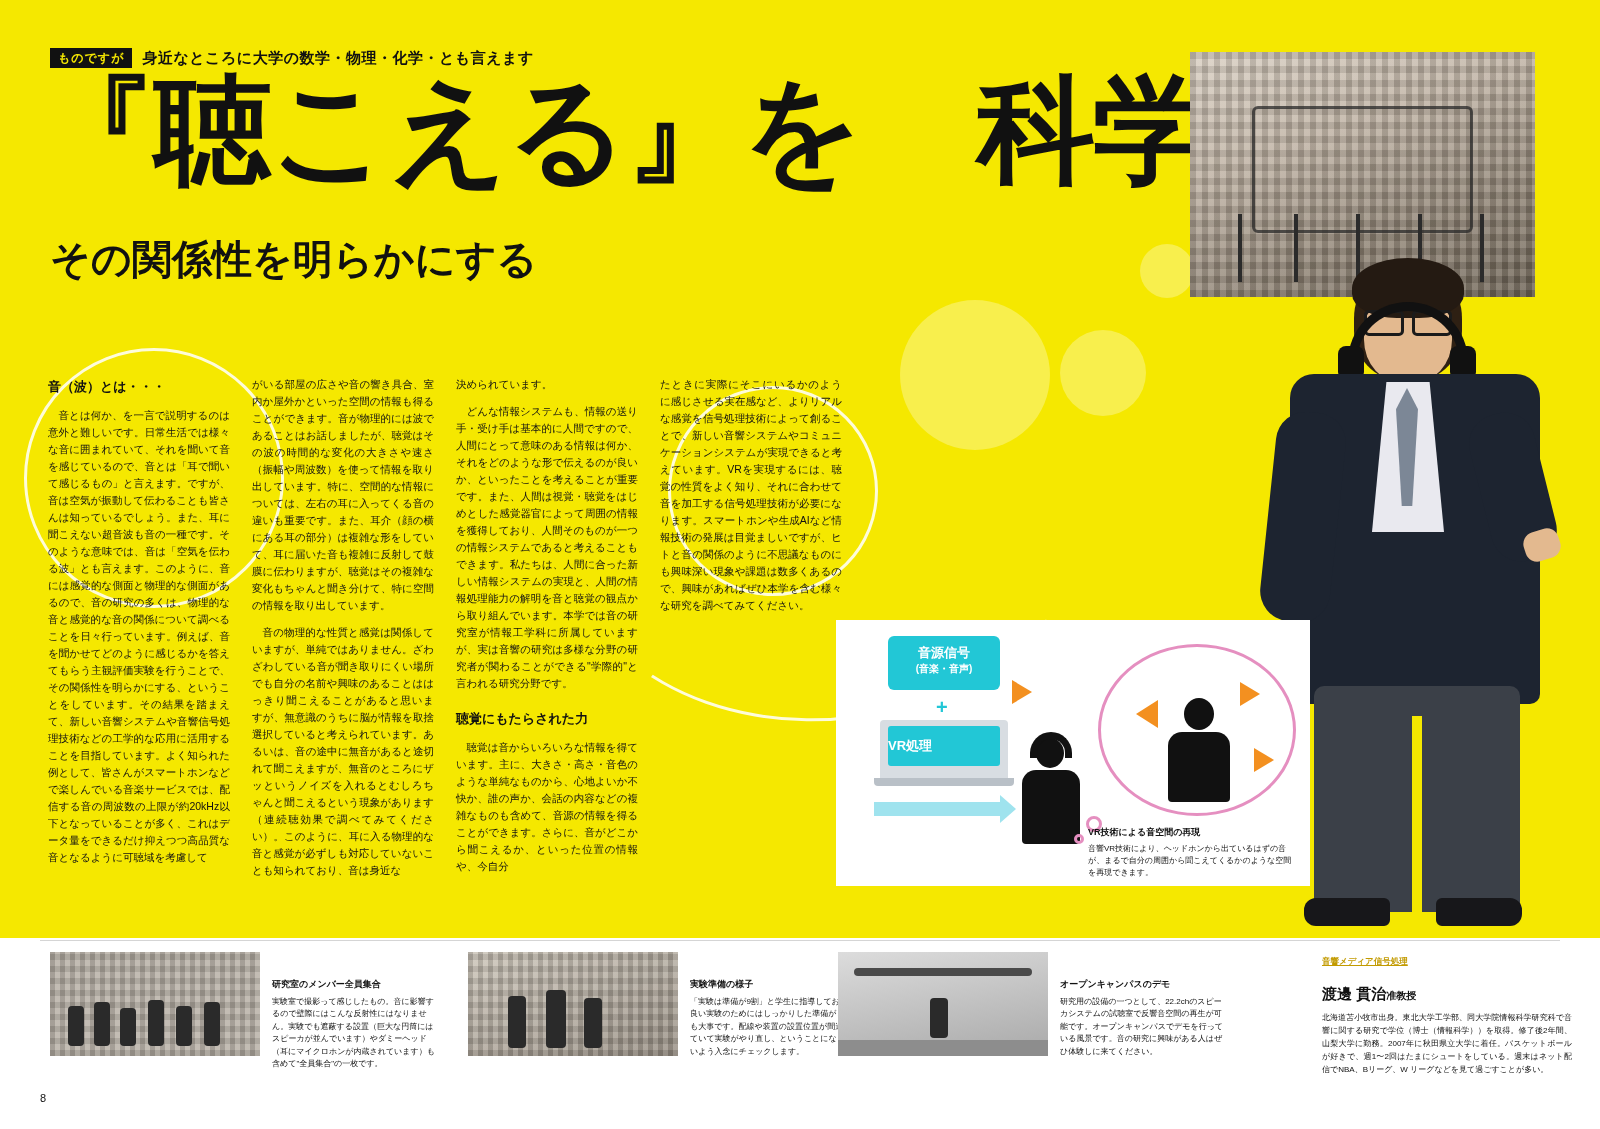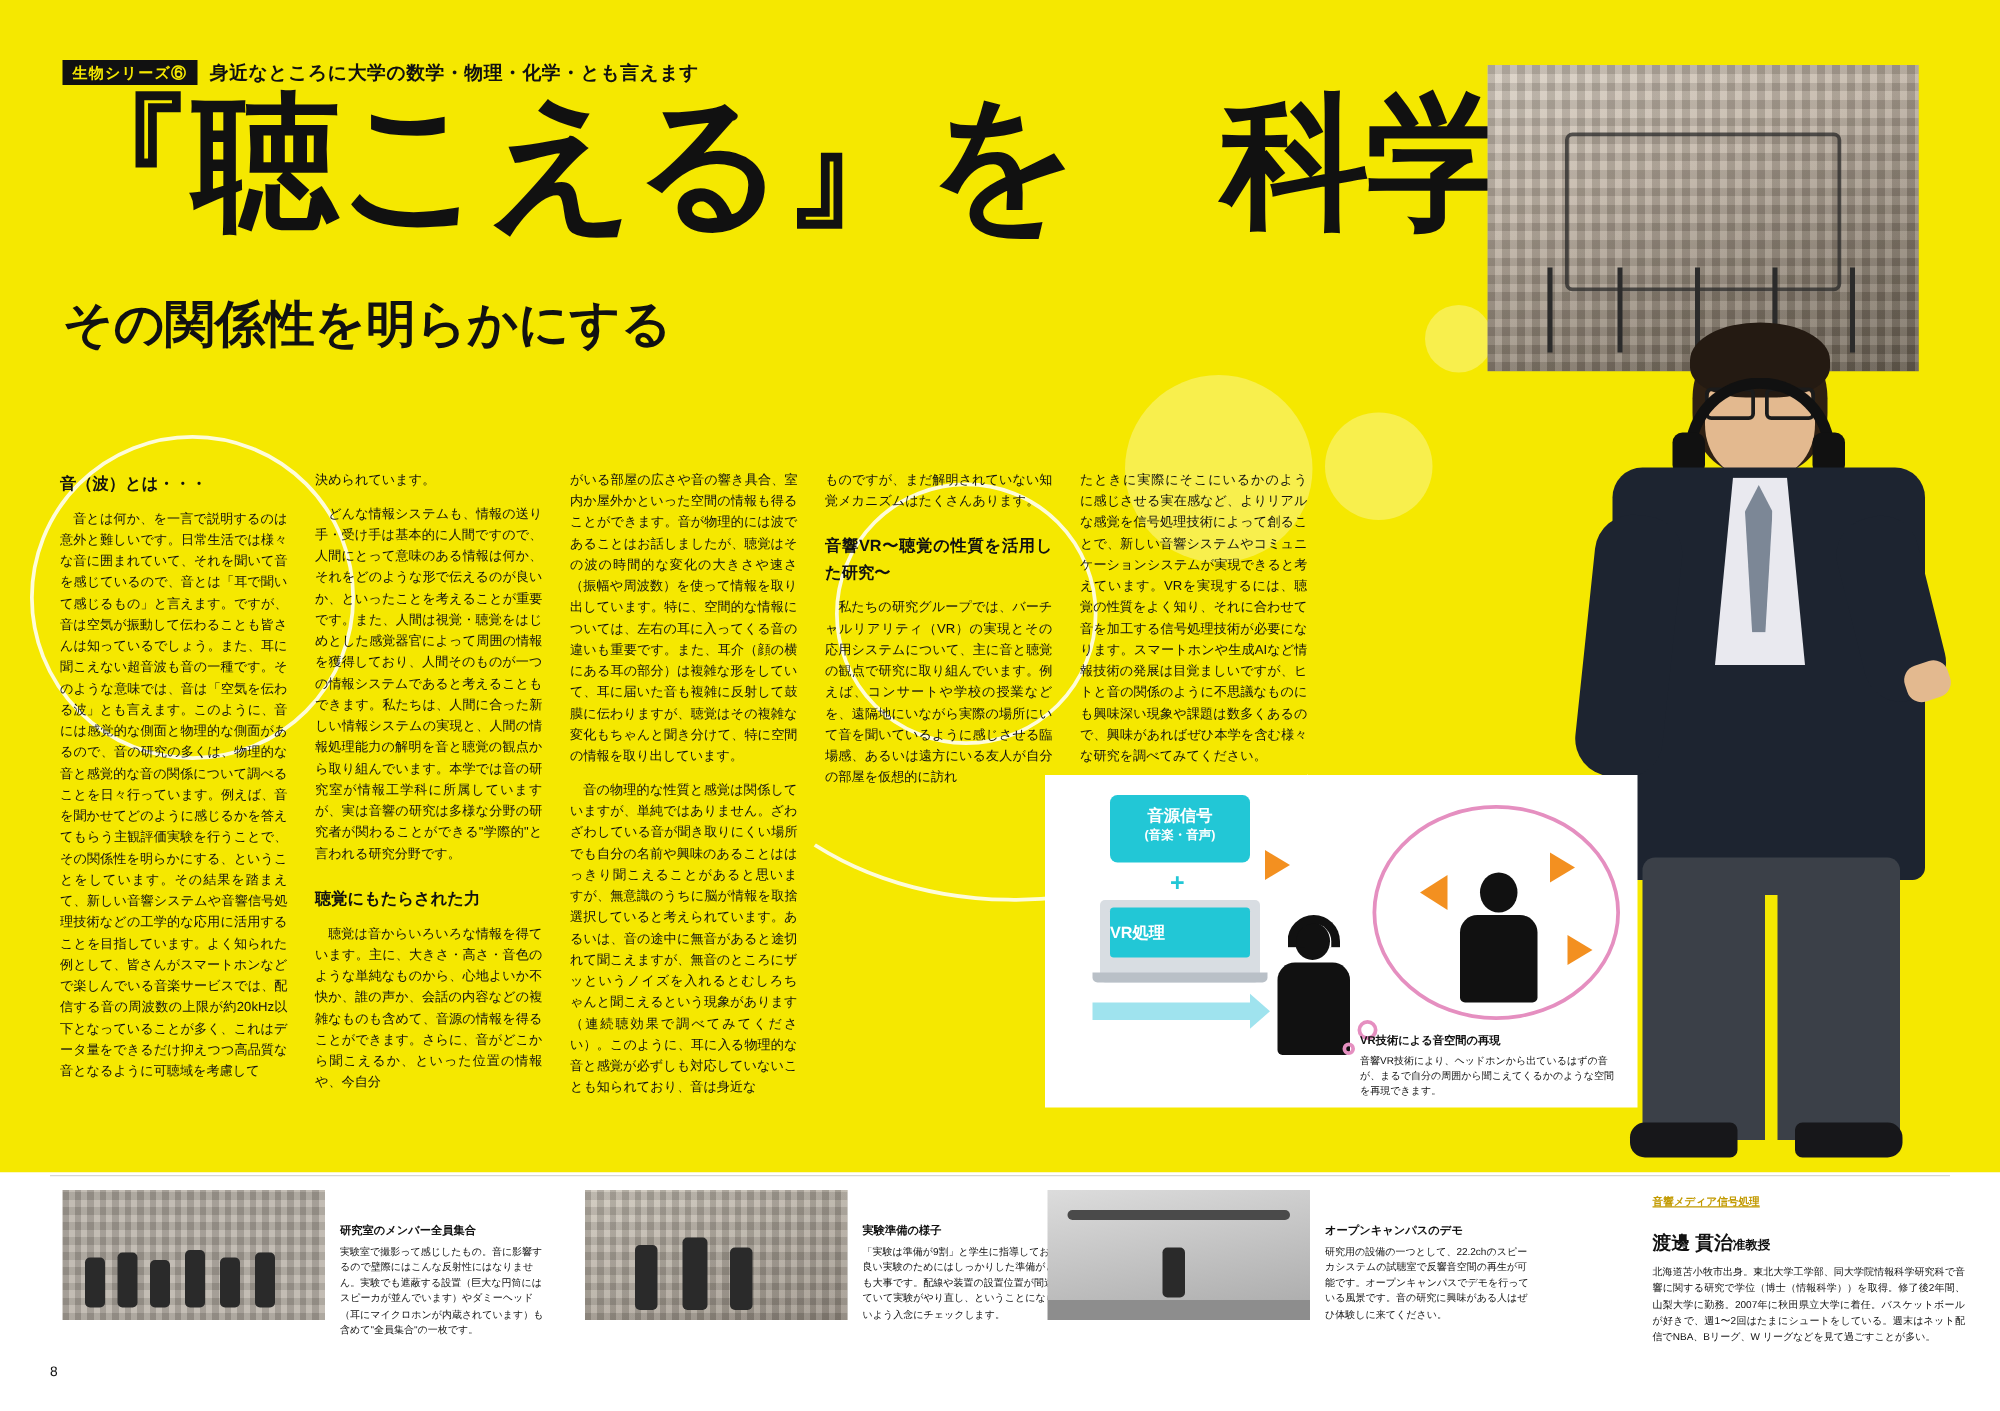--- a/index.html
+++ b/index.html
@@ -192,21 +192,21 @@
 
   <div class="deco-circle" style="left:24px; top:348px; width:260px; height:260px;"></div>
   <div class="deco-circle" style="left:668px; top:386px; width:210px; height:210px;"></div>
   <div class="deco-fill" style="left:900px; top:300px; width:150px; height:150px;"></div>
   <div class="deco-fill" style="left:1060px; top:330px; width:86px; height:86px;"></div>
   <div class="deco-fill" style="left:1140px; top:244px; width:54px; height:54px;"></div>
   <div class="deco-circle" style="left:790px; top:-220px; width:560px; height:700px; border-color:rgba(255,255,255,0.9) transparent transparent transparent; transform:rotate(18deg);"></div>
   <div class="deco-circle" style="left:560px; top:300px; width:540px; height:420px; border-color:transparent transparent rgba(255,255,255,0.85) transparent; transform:rotate(-8deg);"></div>
 
   <div class="kicker-wrap">
-    <span class="kicker-badge">生物シリーズ⑥</span>
+    <span class="kicker-badge">ものですが</span>
     <span class="kicker-text">身近なところに大学の数学・物理・化学・とも言えます</span>
   </div>
 
   <div class="headline">
     <span>『聴こえる』を　科学</span><span class="small-suru">する</span>
   </div>
   <div class="subhead">その関係性を明らかにする</div>
 
   <div class="hero-photo">
     <div class="wedge-grid"></div>
@@ -239,36 +239,31 @@
   </div>
 
   <div class="cols">
 
     <div class="col">
       <h3>音（波）とは・・・</h3>
       <p class="lead-indent">音とは何か、を一言で説明するのは意外と難しいです。日常生活では様々な音に囲まれていて、それを聞いて音を感じているので、音とは「耳で聞いて感じるもの」と言えます。ですが、音は空気が振動して伝わることも皆さんは知っているでしょう。また、耳に聞こえない超音波も音の一種です。そのような意味では、音は「空気を伝わる波」とも言えます。このように、音には感覚的な側面と物理的な側面があるので、音の研究の多くは、物理的な音と感覚的な音の関係について調べることを日々行っています。例えば、音を聞かせてどのように感じるかを答えてもらう主観評価実験を行うことで、その関係性を明らかにする、ということをしています。その結果を踏まえて、新しい音響システムや音響信号処理技術などの工学的な応用に活用することを目指しています。よく知られた例として、皆さんがスマートホンなどで楽しんでいる音楽サービスでは、配信する音の周波数の上限が約20kHz以下となっていることが多く、これはデータ量をできるだけ抑えつつ高品質な音となるように可聴域を考慮して</p>
     </div>
 
     <div class="col">
+      <p>がいる部屋の広さや音の響き具合、室内か屋外かといった空間の情報も得ることができます。音が物理的には波であることはお話しましたが、聴覚はその波の時間的な変化の大きさや速さ（振幅や周波数）を使って情報を取り出しています。特に、空間的な情報については、左右の耳に入ってくる音の違いも重要です。また、耳介（顔の横にある耳の部分）は複雑な形をしていて、耳に届いた音も複雑に反射して鼓膜に伝わりますが、聴覚はその複雑な変化もちゃんと聞き分けて、特に空間の情報を取り出しています。</p>
+      <p class="lead-indent">音の物理的な性質と感覚は関係していますが、単純ではありません。ざわざわしている音が聞き取りにくい場所でも自分の名前や興味のあることははっきり聞こえることがあると思いますが、無意識のうちに脳が情報を取捨選択していると考えられています。あるいは、音の途中に無音があると途切れて聞こえますが、無音のところにザッというノイズを入れるとむしろちゃんと聞こえるという現象があります（連続聴効果で調べてみてください）。このように、耳に入る物理的な音と感覚が必ずしも対応していないことも知られており、音は身近な</p>
+    </div>
+
+    <div class="col">
       <p>決められています。</p>
       <p class="lead-indent">どんな情報システムも、情報の送り手・受け手は基本的に人間ですので、人間にとって意味のある情報は何か、それをどのような形で伝えるのが良いか、といったことを考えることが重要です。また、人間は視覚・聴覚をはじめとした感覚器官によって周囲の情報を獲得しており、人間そのものが一つの情報システムであると考えることもできます。私たちは、人間に合った新しい情報システムの実現と、人間の情報処理能力の解明を音と聴覚の観点から取り組んでいます。本学では音の研究室が情報工学科に所属していますが、実は音響の研究は多様な分野の研究者が関わることができる"学際的"と言われる研究分野です。</p>
       <h3 class="h-gap">聴覚にもたらされた力</h3>
       <p class="lead-indent">聴覚は音からいろいろな情報を得ています。主に、大きさ・高さ・音色のような単純なものから、心地よいか不快か、誰の声か、会話の内容などの複雑なものも含めて、音源の情報を得ることができます。さらに、音がどこから聞こえるか、といった位置の情報や、今自分</p>
     </div>
 
-    <div class="col">
-      <p>がいる部屋の広さや音の響き具合、室内か屋外かといった空間の情報も得ることができます。音が物理的には波であることはお話しましたが、聴覚はその波の時間的な変化の大きさや速さ（振幅や周波数）を使って情報を取り出しています。特に、空間的な情報については、左右の耳に入ってくる音の違いも重要です。また、耳介（顔の横にある耳の部分）は複雑な形をしていて、耳に届いた音も複雑に反射して鼓膜に伝わりますが、聴覚はその複雑な変化もちゃんと聞き分けて、特に空間の情報を取り出しています。</p>
-      <p class="lead-indent">音の物理的な性質と感覚は関係していますが、単純ではありません。ざわざわしている音が聞き取りにくい場所でも自分の名前や興味のあることははっきり聞こえることがあると思いますが、無意識のうちに脳が情報を取捨選択していると考えられています。あるいは、音の途中に無音があると途切れて聞こえますが、無音のところにザッというノイズを入れるとむしろちゃんと聞こえるという現象があります（連続聴効果で調べてみてください）。このように、耳に入る物理的な音と感覚が必ずしも対応していないことも知られており、音は身近な</p>
-    </div>
-
-    <div class="col">
-      <p>ものですが、まだ解明されていない知覚メカニズムはたくさんあります。</p>
-      <h3 class="h-gap">音響VR〜聴覚の性質を活用した研究〜</h3>
-      <p class="lead-indent">私たちの研究グループでは、バーチャルリアリティ（VR）の実現とその応用システムについて、主に音と聴覚の観点で研究に取り組んでいます。例えば、コンサートや学校の授業などを、遠隔地にいながら実際の場所にいて音を聞いているように感じさせる臨場感、あるいは遠方にいる友人が自分の部屋を仮想的に訪れ</p>
-    </div>
 
     <div class="col">
       <p>たときに実際にそこにいるかのように感じさせる実在感など、よりリアルな感覚を信号処理技術によって創ることで、新しい音響システムやコミュニケーションシステムが実現できると考えています。VRを実現するには、聴覚の性質をよく知り、それに合わせて音を加工する信号処理技術が必要になります。スマートホンや生成AIなど情報技術の発展は目覚ましいですが、ヒトと音の関係のように不思議なものにも興味深い現象や課題は数多くあるので、興味があればぜひ本学を含む様々な研究を調べてみてください。</p>
     </div>
 
   </div>
 
   <div class="vr-panel">
     <div class="spk spk-d"></div>
     <div class="vr-label-src">

